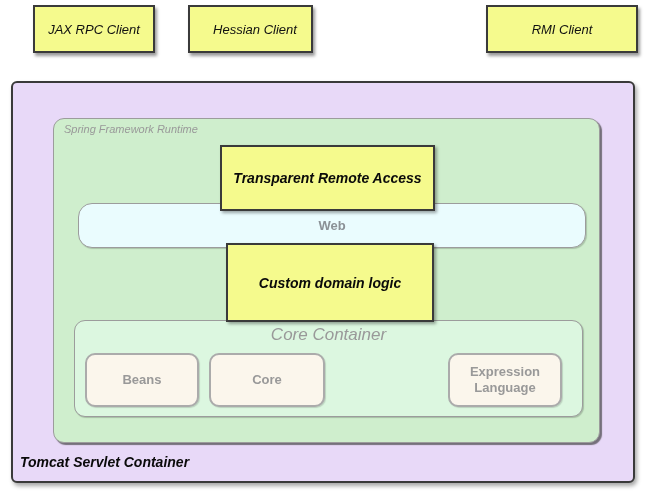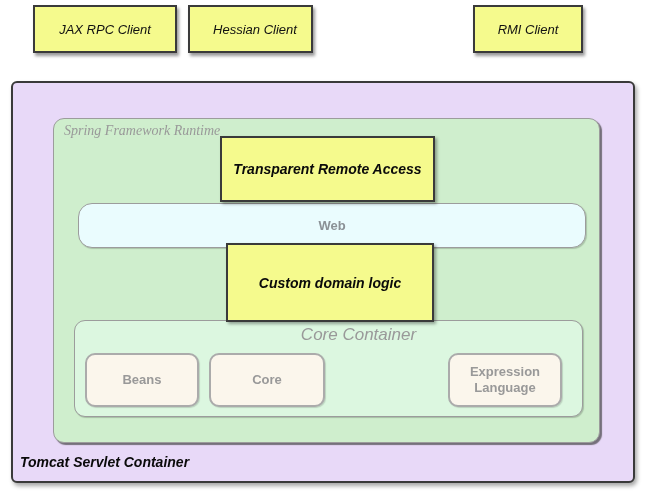--- a/index.html
+++ b/index.html
@@ -27,24 +27,24 @@
     border: 2px solid var(--dark-border, #3a3a3a);
     box-shadow: 2px 3px 3px rgba(0,0,0,0.40);
     display: flex;
     align-items: center;
     justify-content: center;
     font-style: italic;
     font-size: 13px;
     color: #111;
     z-index: 1;
   }
-  .client-jax     { left: 33px;  width: 144px; }
+  .client-jax     { left: 33px;  width: 122px; }
   .client-hessian { left: 188px; width: 125px; padding-left: 9px; }
   .client-burlap  { left: 342px; width: 125px; }
-  .client-rmi     { left: 473px; width: 110px; }
+  .client-rmi     { left: 486px; width: 152px; }
 
   
   .tomcat {
     position: absolute;
     left: 11px; top: 81px;
     width: 624px; height: 402px;
     background: var(--container-purple, #E8D9F8);
     border: 2px solid var(--dark-border, #3a3a3a);
     border-radius: 6px;
     box-shadow: 2px 3px 4px rgba(0,0,0,0.35);
@@ -68,24 +68,23 @@
     background: var(--runtime-green, #CFEECD);
     border: 1px solid var(--gray-border, #9c9c9c);
     border-radius: 11px;
     box-shadow: 2px 2px 1px rgba(55,55,55,0.65);
     z-index: 2;
   }
   .spring-label {
     position: absolute;
     left: 64px; top: 123px;
     font-style: italic;
-    font-size: 14px;
+    font-size: 11px;
     color: var(--gray-text, #999999);
     z-index: 3;
-    font-family: Liberation Serif, serif;
   }
 
   
   .web-bar {
     position: absolute;
     left: 78px; top: 203px;
     width: 508px; height: 45px;
     background: var(--web-blue, #EAFCFE);
     border: 1px solid var(--gray-border, #9c9c9c);
     border-radius: 14px;
@@ -95,21 +94,21 @@
     justify-content: center;
     font-weight: bold;
     font-size: 13px;
     color: #8b9196;
     z-index: 3;
   }
 
   
   .tra-box {
     position: absolute;
-    left: 220px; top: 136px;
+    left: 220px; top: 145px;
     width: 215px; height: 66px;
     z-index: 5;
   }
   .cdl-box {
     position: absolute;
     left: 226px; top: 243px;
     width: 208px; height: 79px;
     z-index: 5;
   }
   .yellow-overlay {
@@ -139,21 +138,20 @@
   }
   .core-title {
     position: absolute;
     left: 74px; top: 325px;
     width: 509px;
     text-align: center;
     font-style: italic;
     font-size: 17px;
     color: var(--gray-text, #999999);
     z-index: 4;
-    margin-left: 30px;
   }
   .module-box {
     position: absolute;
     top: 353px;
     height: 54px;
     background: var(--module-cream, #FBF6EC);
     border: 2px solid #ababab;
     border-radius: 10px;
     box-shadow: 1px 1px 1px rgba(0,0,0,0.15);
     display: flex;

